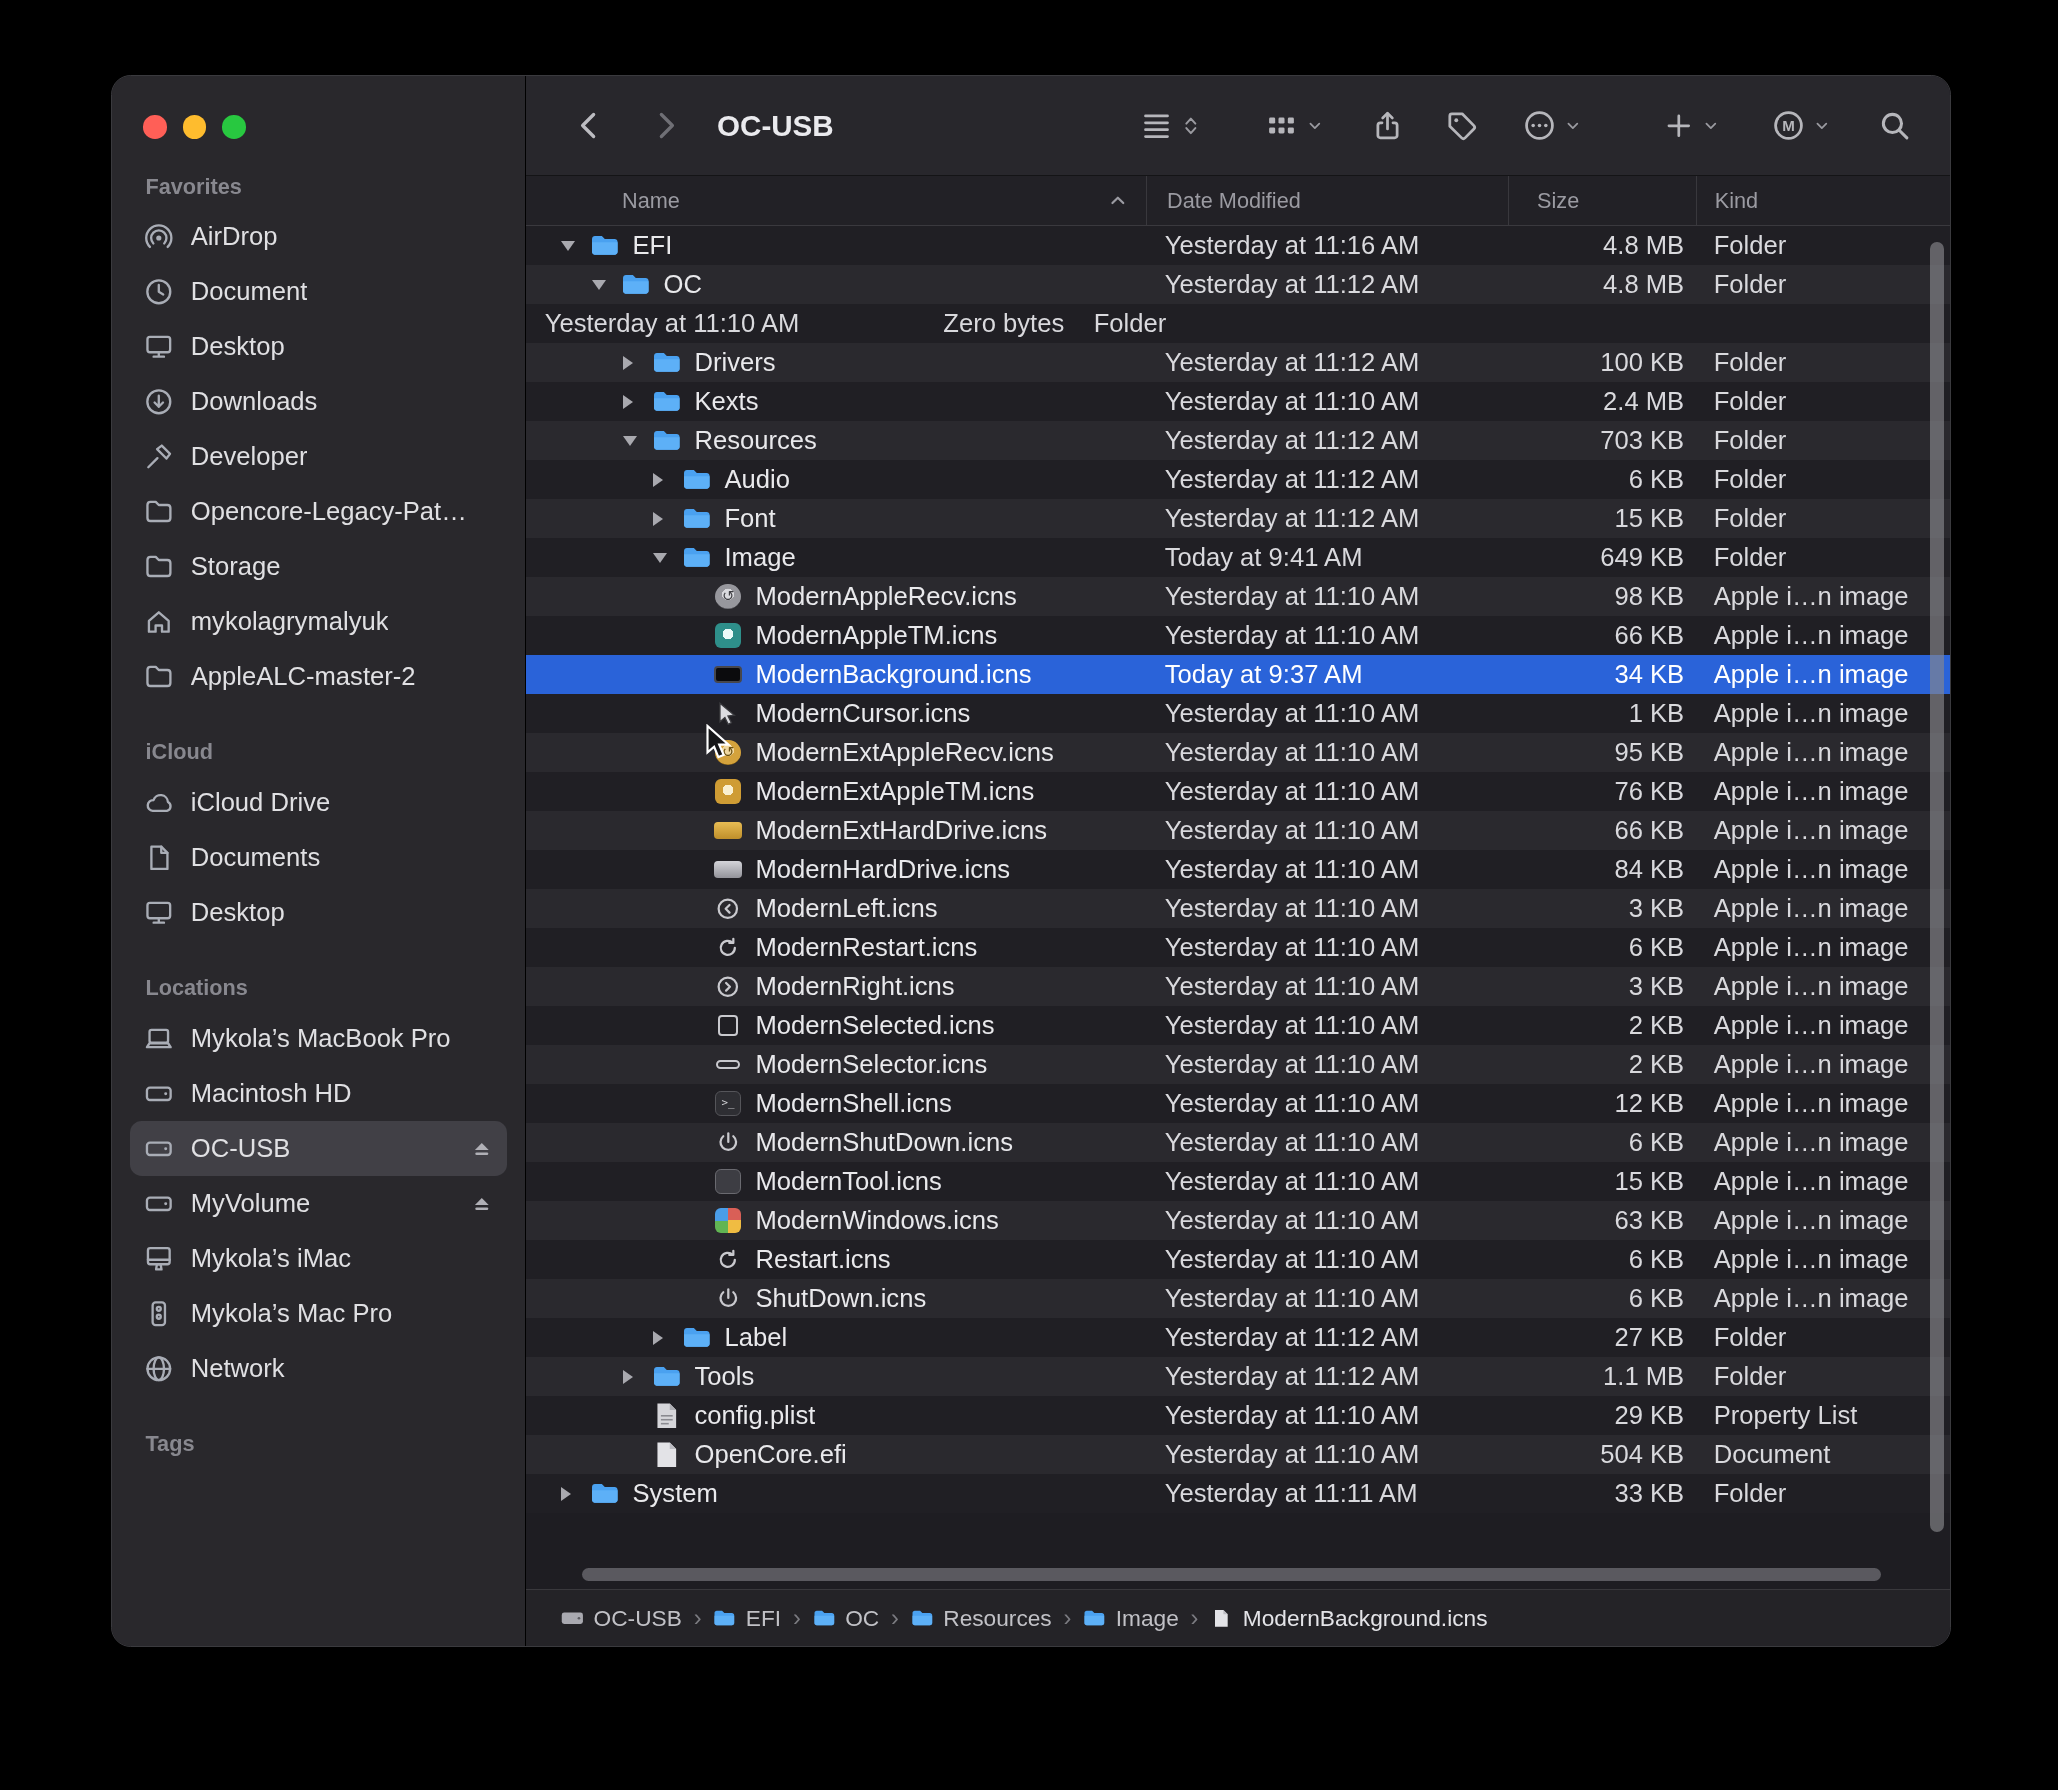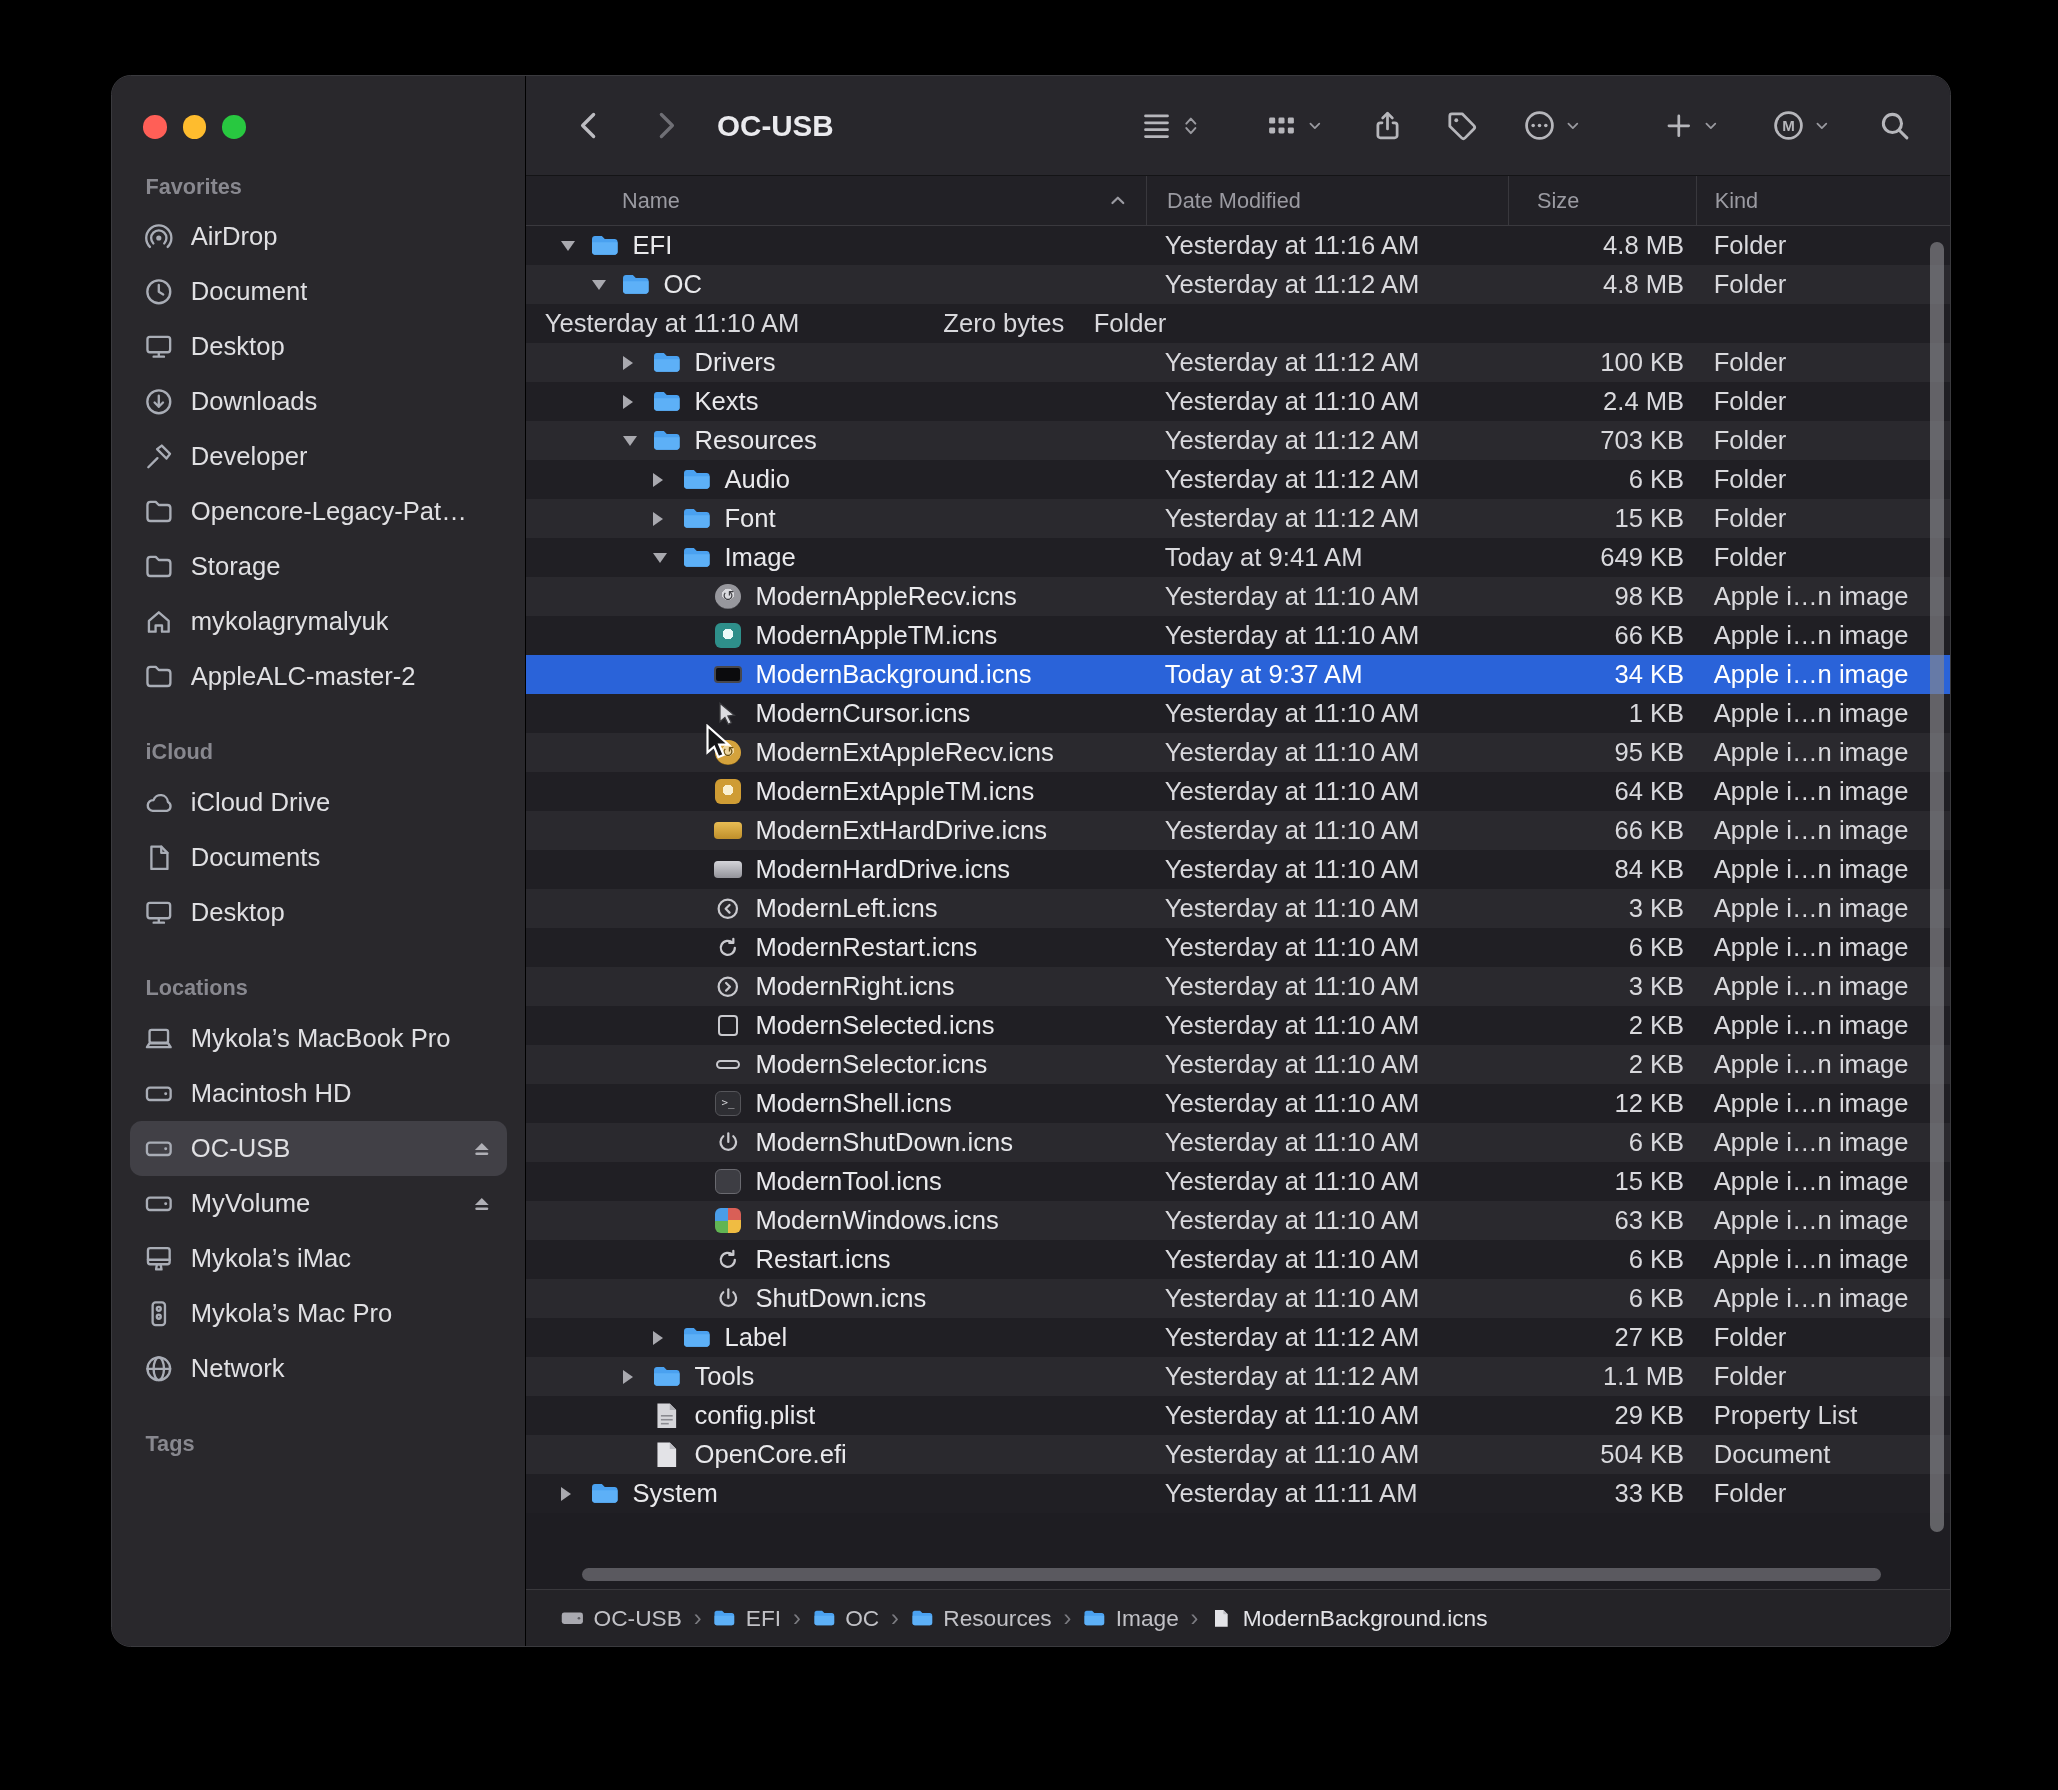--- a/index.html
+++ b/index.html
@@ -583,21 +583,21 @@
             </div>
             <div class="row">
               <div class="cell-name" style="padding-left:158px">
                 <span class="twist"></span>
                 <span class="ficon">
                   <span class="ic ic-sq" style="background:radial-gradient(circle at 50% 44%,#faf0d0 0 27%,#cf9c34 28%)"></span>
                 </span>
                 <span class="fname">ModernExtAppleTM.icns</span>
               </div>
               <div class="cell-date">Yesterday at 11:10 AM</div>
-              <div class="cell-size">64 KB</div>
+              <div class="cell-size">76 KB</div>
               <div class="cell-kind">Apple i…n image</div>
             </div>
             <div class="row">
               <div class="cell-name" style="padding-left:158px">
                 <span class="twist"></span>
                 <span class="ficon">
                   <span class="ic ic-rect" style="background:linear-gradient(#e8bc54,#bf8f2a)"></span>
                 </span>
                 <span class="fname">ModernExtHardDrive.icns</span>
               </div>

